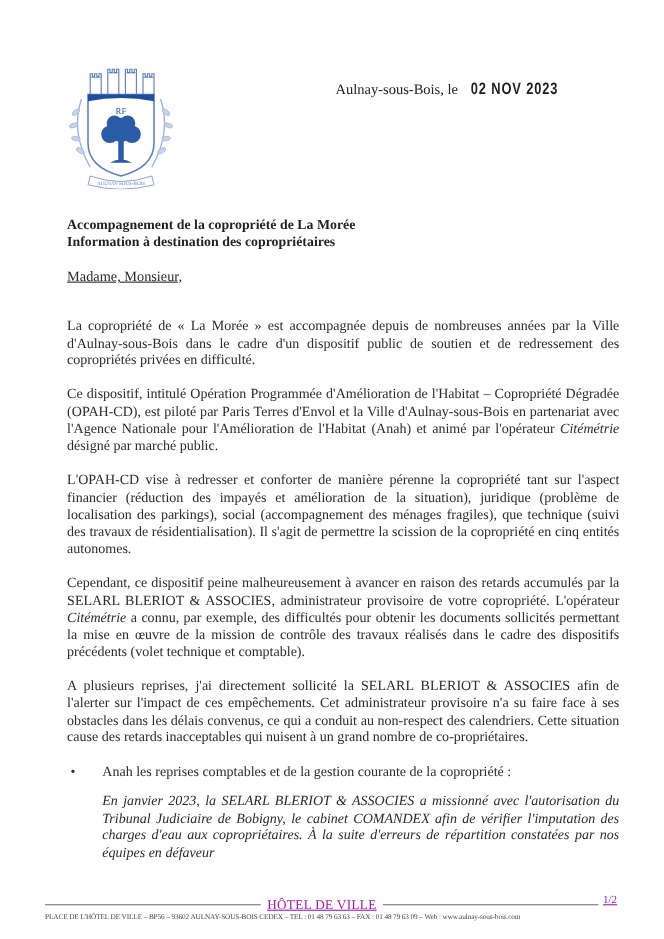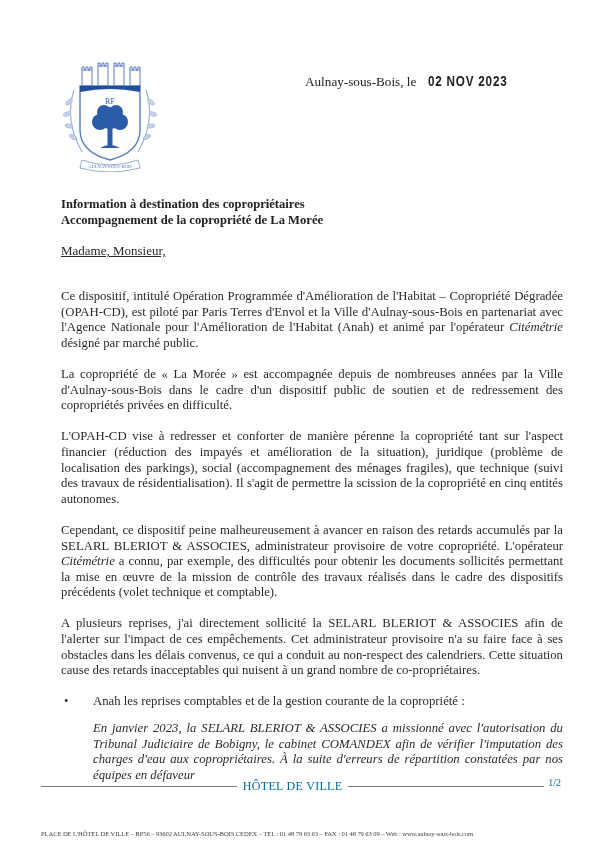--- a/index.html
+++ b/index.html
@@ -10,21 +10,21 @@
     .place-date .stamp { font-family: "Liberation Sans", sans-serif; font-weight: bold; font-size: 15px; letter-spacing: 1px; transform: scaleX(0.78); display: inline-block; transform-origin: left center; margin-left: 8px; color: #1e1e1e; }
     .subject { position: absolute; left: 61px; top: 197px; font-weight: bold; font-size: 12.6px; line-height: 15.5px; color: #222; }
     .salutation { position: absolute; left: 61px; top: 243px; font-size: 13px; text-decoration: underline; }
     .body { position: absolute; left: 61px; top: 289px; width: 502px; font-size: 12.75px; line-height: 15.6px; text-align: justify; }
     .body p { margin-bottom: 15.6px; }
     .body p.tight { margin-bottom: 10px; }
     .bullet-row { display: flex; margin-bottom: 11px; }
     .bullet-dot { width: 32px; padding-left: 3px; }
     .indented { padding-left: 32px; font-style: italic; }
     em { font-style: italic; }
-    .footer-line { position: absolute; left: 41px; top: 779px; width: 520px; display: flex; align-items: center; font-size: 12px; color: #0369a1; }
+    .footer-line { position: absolute; left: 41px; top: 815px; width: 520px; display: flex; align-items: center; font-size: 12px; color: #a21caf; text-decoration: underline; }
     .footer-line .rule { flex: 1; height: 0; border-top: 1px solid #777; }
     .footer-line .title { padding: 0 6px; letter-spacing: 0.3px; }
     .footer-line .page { font-size: 10px; margin-left: 4px; position: relative; top: -4px; }
     .footer-address { position: absolute; left: 41px; top: 830px; font-size: 6.6px; color: #444; white-space: nowrap; letter-spacing: -0.1px; }
   </style>
 </head>
 <body>
 
 <div class="logo">
   <svg width="100" height="112" viewBox="0 0 100 112" xmlns="http://www.w3.org/2000/svg">
@@ -73,29 +73,29 @@
     <text x="50" y="108" text-anchor="middle" font-family="Liberation Serif, serif" font-size="4.6" fill="#5a7dbd">AULNAY-SOUS-BOIS</text>
   </svg>
 </div>
 
 <div class="place-date">
   <span>Aulnay-sous-Bois, le</span>
   <span class="stamp">02 NOV 2023</span>
 </div>
 
 <div class="subject">
+  <div>Accompagnement de la copropriété de La Morée</div>
   <div>Information à destination des copropriétaires</div>
-  <div>Accompagnement de la copropriété de La Morée</div>
 </div>
 
 <div class="salutation">Madame, Monsieur,</div>
 
 <div class="body">
+  <p>La copropriété de « La Morée » est accompagnée depuis de nombreuses années par la Ville d'Aulnay-sous-Bois dans le cadre d'un dispositif public de soutien et de redressement des copropriétés privées en difficulté.</p>
   <p><span>Ce dispositif, intitulé Opération Programmée d'Amélioration de l'Habitat – Copropriété Dégradée (OPAH-CD), est piloté par Paris Terres d'Envol et la Ville d'Aulnay-sous-Bois en partenariat avec l'Agence Nationale pour l'Amélioration de l'Habitat (Anah) et animé par l'opérateur </span><em>Citémétrie</em><span> désigné par marché public.</span></p>
-  <p>La copropriété de « La Morée » est accompagnée depuis de nombreuses années par la Ville d'Aulnay-sous-Bois dans le cadre d'un dispositif public de soutien et de redressement des copropriétés privées en difficulté.</p>
   <p>L'OPAH-CD vise à redresser et conforter de manière pérenne la copropriété tant sur l'aspect financier (réduction des impayés et amélioration de la situation), juridique (problème de localisation des parkings), social (accompagnement des ménages fragiles), que technique (suivi des travaux de résidentialisation). Il s'agit de permettre la scission de la copropriété en cinq entités autonomes.</p>
   <p><span>Cependant, ce dispositif peine malheureusement à avancer en raison des retards accumulés par la SELARL BLERIOT &amp; ASSOCIES, administrateur provisoire de votre copropriété. L'opérateur </span><em>Citémétrie</em><span> a connu, par exemple, des difficultés pour obtenir les documents sollicités permettant la mise en œuvre de la mission de contrôle des travaux réalisés dans le cadre des dispositifs précédents (volet technique et comptable).</span></p>
   <p>A plusieurs reprises, j'ai directement sollicité la SELARL BLERIOT &amp; ASSOCIES afin de l'alerter sur l'impact de ces empêchements. Cet administrateur provisoire n'a su faire face à ses obstacles dans les délais convenus, ce qui a conduit au non-respect des calendriers. Cette situation cause des retards inacceptables qui nuisent à un grand nombre de co-propriétaires.</p>
   <div class="bullet-row">
     <span class="bullet-dot">•</span>
     <span>Anah les reprises comptables et de la gestion courante de la copropriété :</span>
   </div>
   <p class="indented">En janvier 2023, la SELARL BLERIOT &amp; ASSOCIES a missionné avec l'autorisation du Tribunal Judiciaire de Bobigny, le cabinet COMANDEX afin de vérifier l'imputation des charges d'eau aux copropriétaires. À la suite d'erreurs de répartition constatées par nos équipes en défaveur</p>
 </div>
 

